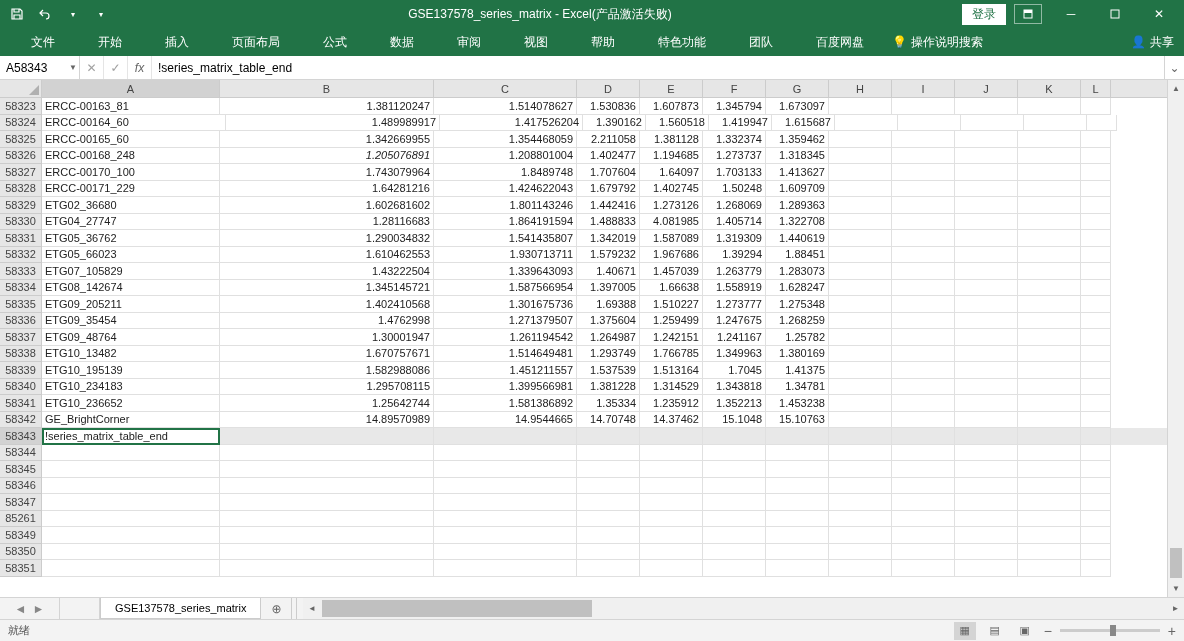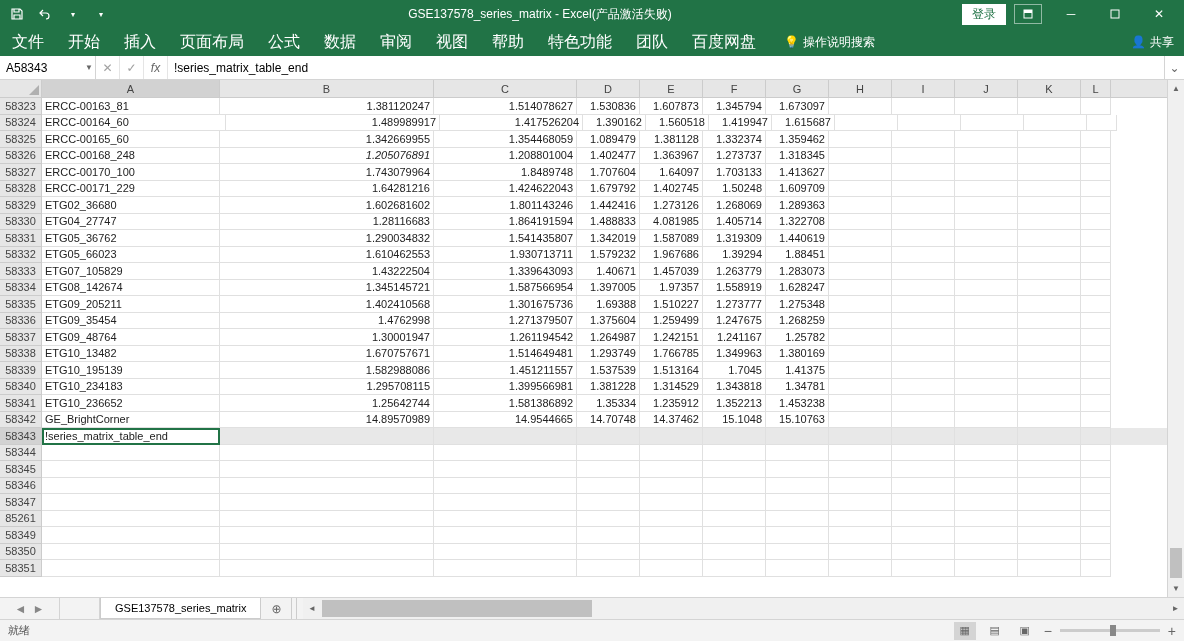--- a/index.html
+++ b/index.html
@@ -10,28 +10,28 @@
 .qat { display:flex; align-items:center; gap:6px; padding:0 6px; }
 .qat-btn { width:22px; height:22px; display:flex; align-items:center; justify-content:center; cursor:pointer; }
 .title-center { flex:1; text-align:center; font-size:12px; }
 .title-right { display:flex; align-items:center; gap:2px; padding-right:4px; }
 .login-btn { background:#fff; color:#217346; padding:2px 10px; font-size:12px; cursor:pointer; }
 .win-btn { width:42px; height:28px; display:flex; align-items:center; justify-content:center; cursor:pointer; color:#fff; }
 .ribbon-toggle { width:28px; height:20px; border:1px solid rgba(255,255,255,0.5); display:flex; align-items:center; justify-content:center; margin:0 6px; cursor:pointer; }
 
 
 .ribbon { background:#217346; height:28px; display:flex; align-items:stretch; color:#fff; }
-.ribbon-tab { padding:0 12px; display:flex; align-items:center; font-size:16px; cursor:pointer; }
+.ribbon-tab { padding:0 12px; display:flex; align-items:center; font-size:12px; cursor:pointer;margin-left:19px; }
 .ribbon-tab.file { background:#217346; }
 .bulb { margin-left:8px; display:flex; align-items:center; gap:4px; padding:0 8px; }
 .ribbon-right { margin-left:auto; display:flex; align-items:center; padding-right:10px; gap:4px; cursor:pointer; }
 
 
 .formula-bar { height:24px; border-bottom:1px solid #d4d4d4; display:flex; align-items:stretch; background:#fff; }
-.name-box { width:96px; border-right:1px solid #d4d4d4; display:flex; align-items:center; padding:0 6px; font-size:12px; position:relative; }
+.name-box { width:80px; border-right:1px solid #d4d4d4; display:flex; align-items:center; padding:0 6px; font-size:12px; position:relative; }
 .name-box .dd { position:absolute; right:2px; font-size:8px; color:#666; }
 .fb-btn { width:24px; border-right:1px solid #e5e5e5; display:flex; align-items:center; justify-content:center; color:#a0a0a0; }
 .fx { width:24px; display:flex; align-items:center; justify-content:center; font-style:italic; color:#666; border-right:1px solid #e5e5e5; cursor:pointer; }
 .formula-input { flex:1; padding:0 6px; display:flex; align-items:center; font-size:12px; }
 .fb-expand { width:20px; border-left:1px solid #d4d4d4; display:flex; align-items:center; justify-content:center; color:#666; cursor:pointer; }
 
 
 .grid-wrap { flex:1; display:flex; overflow:hidden; position:relative; }
 .row-hdrs { width:42px; background:#e6e6e6; border-right:1px solid #ccc; }
 .row-hdr { height:16.5px; border-bottom:1px solid #ccc; font-size:11px; display:flex; align-items:center; justify-content:center; color:#444; cursor:pointer; }
@@ -224,36 +224,36 @@
           <div class="cell txt" style="width: 63px;"></div>
           <div class="cell txt" style="width: 63px;"></div>
           <div class="cell txt" style="width: 63px;"></div>
           <div class="cell txt" style="width: 63px;"></div>
           <div class="cell txt" style="width: 30px;"></div>
         </div>
         <div class="row">
           <div class="cell txt" style="width: 178px;">ERCC-00165_60</div>
           <div class="cell num" style="width: 214px;">1.342669955</div>
           <div class="cell num" style="width: 143px;">1.354468059</div>
-          <div class="cell num" style="width: 63px;">1.089479</div>
+          <div class="cell num" style="width: 63px;">2.211058</div>
           <div class="cell num" style="width: 63px;">1.381128</div>
           <div class="cell num" style="width: 63px;">1.332374</div>
           <div class="cell num" style="width: 63px;">1.359462</div>
           <div class="cell txt" style="width: 63px;"></div>
           <div class="cell txt" style="width: 63px;"></div>
           <div class="cell txt" style="width: 63px;"></div>
           <div class="cell txt" style="width: 63px;"></div>
           <div class="cell txt" style="width: 30px;"></div>
         </div>
         <div class="row">
           <div class="cell txt" style="width: 178px;">ERCC-00168_248</div>
           <div class="cell num" style="width: 214px; font-style: italic;">1.205076891</div>
           <div class="cell num" style="width: 143px;">1.208801004</div>
           <div class="cell num" style="width: 63px;">1.402477</div>
-          <div class="cell num" style="width: 63px;">1.363967</div>
+          <div class="cell num" style="width: 63px;">1.194685</div>
           <div class="cell num" style="width: 63px;">1.273737</div>
           <div class="cell num" style="width: 63px;">1.318345</div>
           <div class="cell txt" style="width: 63px;"></div>
           <div class="cell txt" style="width: 63px;"></div>
           <div class="cell txt" style="width: 63px;"></div>
           <div class="cell txt" style="width: 63px;"></div>
           <div class="cell txt" style="width: 30px;"></div>
         </div>
         <div class="row">
           <div class="cell txt" style="width: 178px;">ERCC-00170_100</div>
@@ -351,21 +351,21 @@
           <div class="cell txt" style="width: 63px;"></div>
           <div class="cell txt" style="width: 63px;"></div>
           <div class="cell txt" style="width: 63px;"></div>
           <div class="cell txt" style="width: 30px;"></div>
         </div>
         <div class="row">
           <div class="cell txt" style="width: 178px;">ETG08_142674</div>
           <div class="cell num" style="width: 214px;">1.345145721</div>
           <div class="cell num" style="width: 143px;">1.587566954</div>
           <div class="cell num" style="width: 63px;">1.397005</div>
-          <div class="cell num" style="width: 63px;">1.97357</div>
+          <div class="cell num" style="width: 63px;">1.66638</div>
           <div class="cell num" style="width: 63px;">1.558919</div>
           <div class="cell num" style="width: 63px;">1.628247</div>
           <div class="cell txt" style="width: 63px;"></div>
           <div class="cell txt" style="width: 63px;"></div>
           <div class="cell txt" style="width: 63px;"></div>
           <div class="cell txt" style="width: 63px;"></div>
           <div class="cell txt" style="width: 30px;"></div>
         </div>
         <div class="row">
           <div class="cell txt" style="width: 178px;">ETG09_205211</div>

